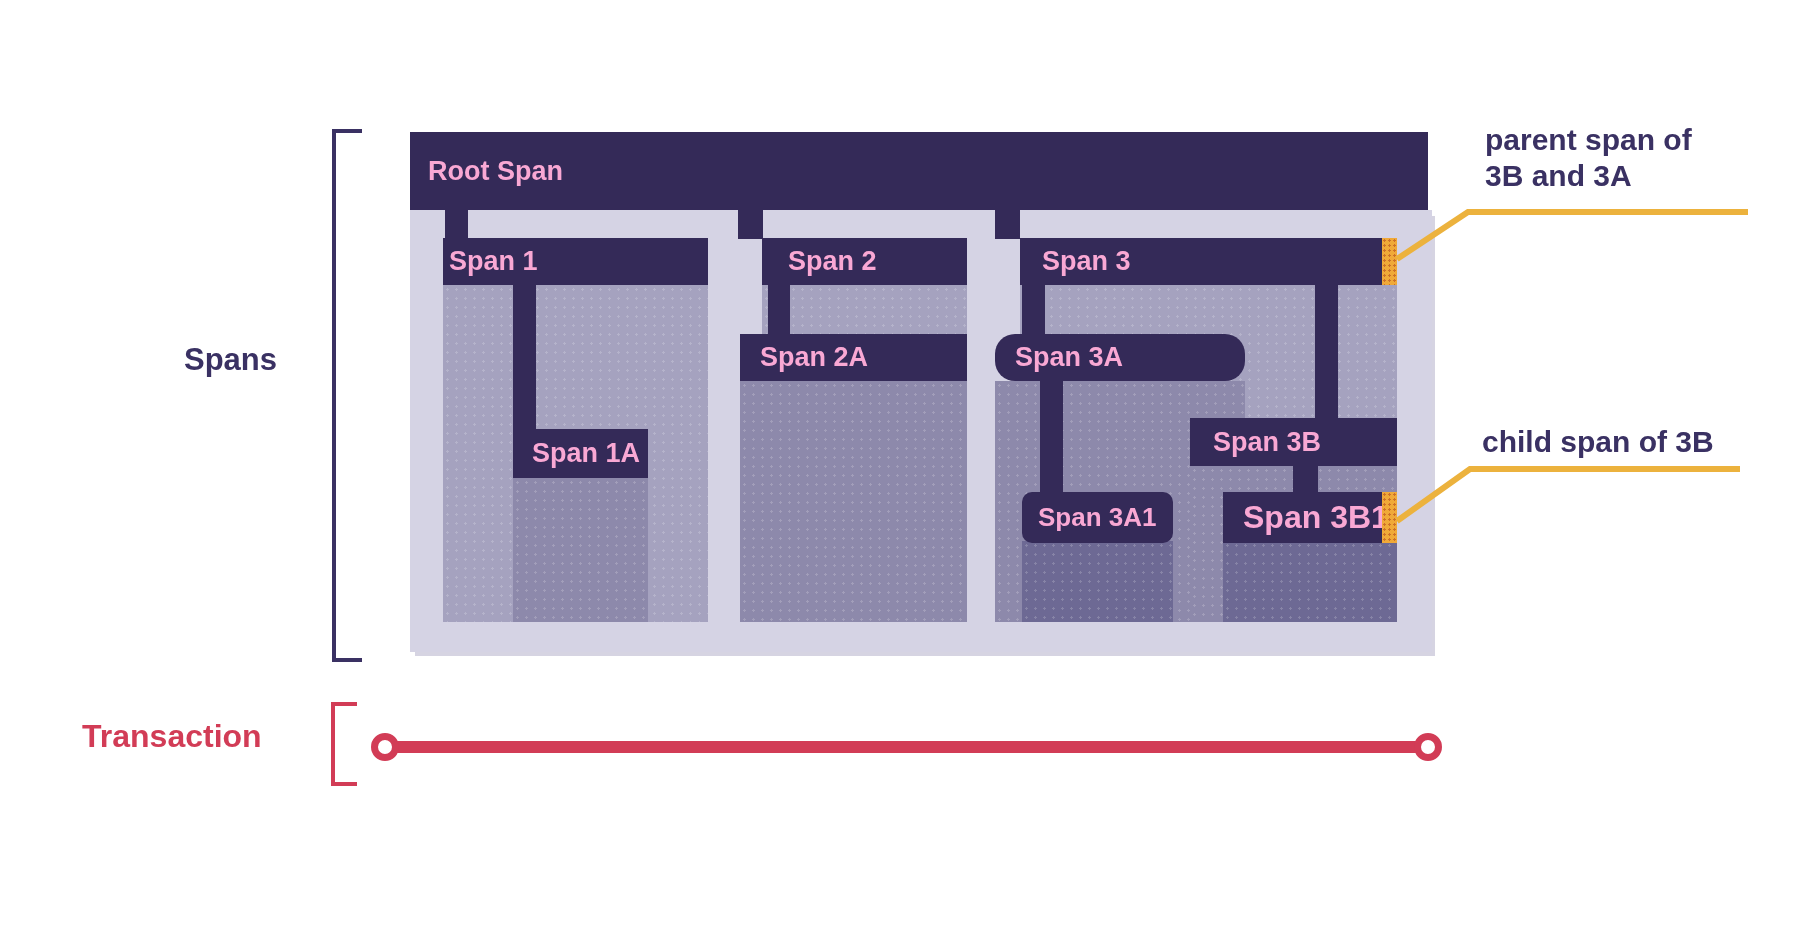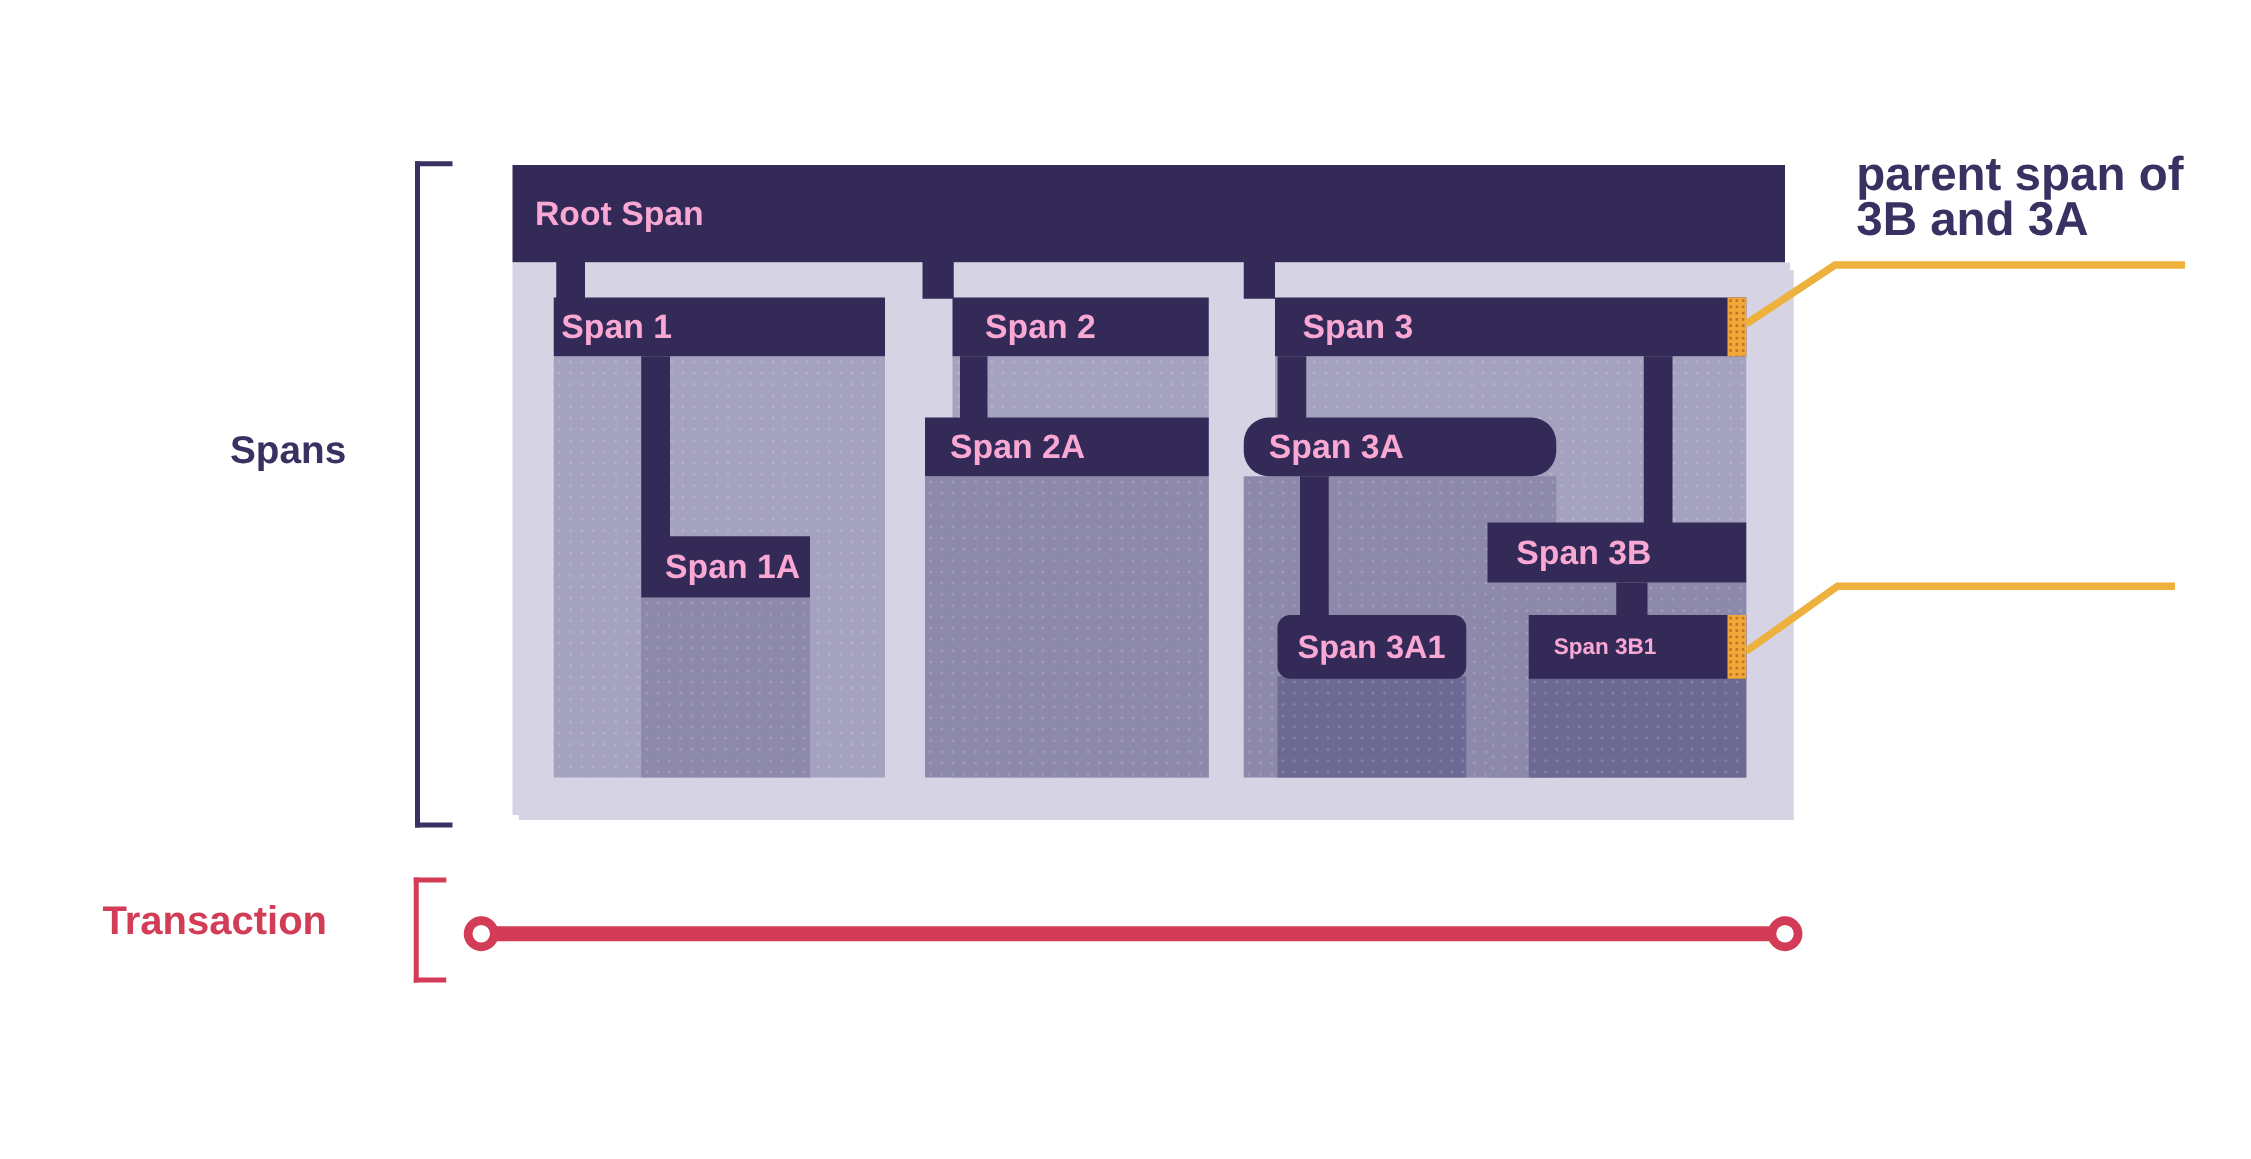--- a/index.html
+++ b/index.html
@@ -44,21 +44,21 @@
   .l2{background-color:var(--c-body_l2,#8d89ab);}
   .l3{background-color:var(--c-body_l3,#6d6994);}
   .tab{
     position:absolute;right:0;top:0;bottom:0;width:15px;
     background-color:var(--c-orange,#f0a938);
     background-image:radial-gradient(#cc6f28 1px, transparent 1.3px);
     background-size:5px 5px;
   }
   
   #anno-layer{position:absolute;left:0;top:0;pointer-events:none;}
-  .anno{position:absolute;font-weight:700;font-size:38px;line-height:36px;color:var(--c-text,#3a3163);}
+  .anno{position:absolute;font-weight:700;font-size:30px;line-height:36px;color:var(--c-text,#3a3163);}
   #anno-parent{left:1485px;top:122px;}
   #anno-child{left:1482px;top:424px;}
   
   #transaction-line{
     position:absolute;left:397px;top:741px;width:1021px;height:12px;
     background:var(--c-red,#d23c56);
   }
   .endpoint{
     position:absolute;width:28px;height:28px;border-radius:50%;
     background:#fff;border:7px solid var(--c-red,#d23c56);box-sizing:border-box;
@@ -120,33 +120,34 @@
   </div>
   <div class="bar" style="left:995px;top:334px;width:250px;height:47px;padding-left:20px;border-radius:20px;">
     <span>Span 3A</span>
   </div>
   <div class="bar" style="left:1190px;top:418px;width:207px;height:48px;padding-left:23px;">
     <span>Span 3B</span>
   </div>
   <div class="bar" style="left:1022px;top:492px;width:151px;height:51px;padding-left:16px;font-size:26px;border-radius:10px;">
     <span>Span 3A1</span>
   </div>
-  <div class="bar" style="left:1223px;top:492px;width:174px;height:51px;padding-left:20px;font-size:18px;">
+  <div class="bar" style="left:1223px;top:492px;width:174px;height:51px;padding-left:20px;font-size:32px;">
     <span>Span 3B1</span>
     <span class="tab"></span>
   </div>
 
   <svg id="anno-layer" width="1801" height="927">
     <polyline points="1397,259 1468,212 1748,212" fill="none" stroke="#ecb23d" stroke-width="6"></polyline>
     <polyline points="1397,521 1470,469 1740,469" fill="none" stroke="#ecb23d" stroke-width="6"></polyline>
   </svg>
   <div class="anno" id="anno-parent">
     <div>parent span of</div>
     <div>3B and 3A</div>
   </div>
+  <div class="anno" id="anno-child">child span of 3B</div>
 
   <div class="bracket" id="transaction-bracket"></div>
   <div class="side-label" id="transaction-label">Transaction</div>
   <div id="transaction-line"></div>
   <div class="endpoint" id="endpoint-left"></div>
   <div class="endpoint" id="endpoint-right"></div>
 
 </div>
 
 </body></html>

